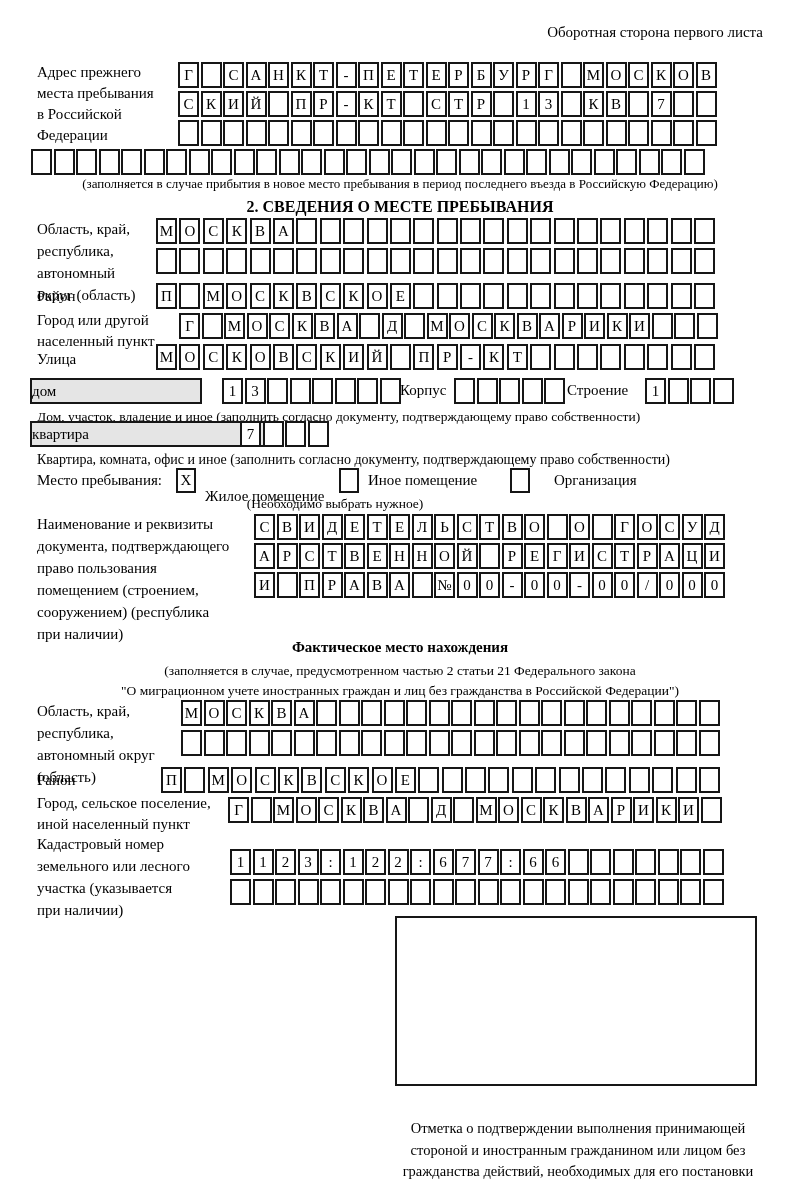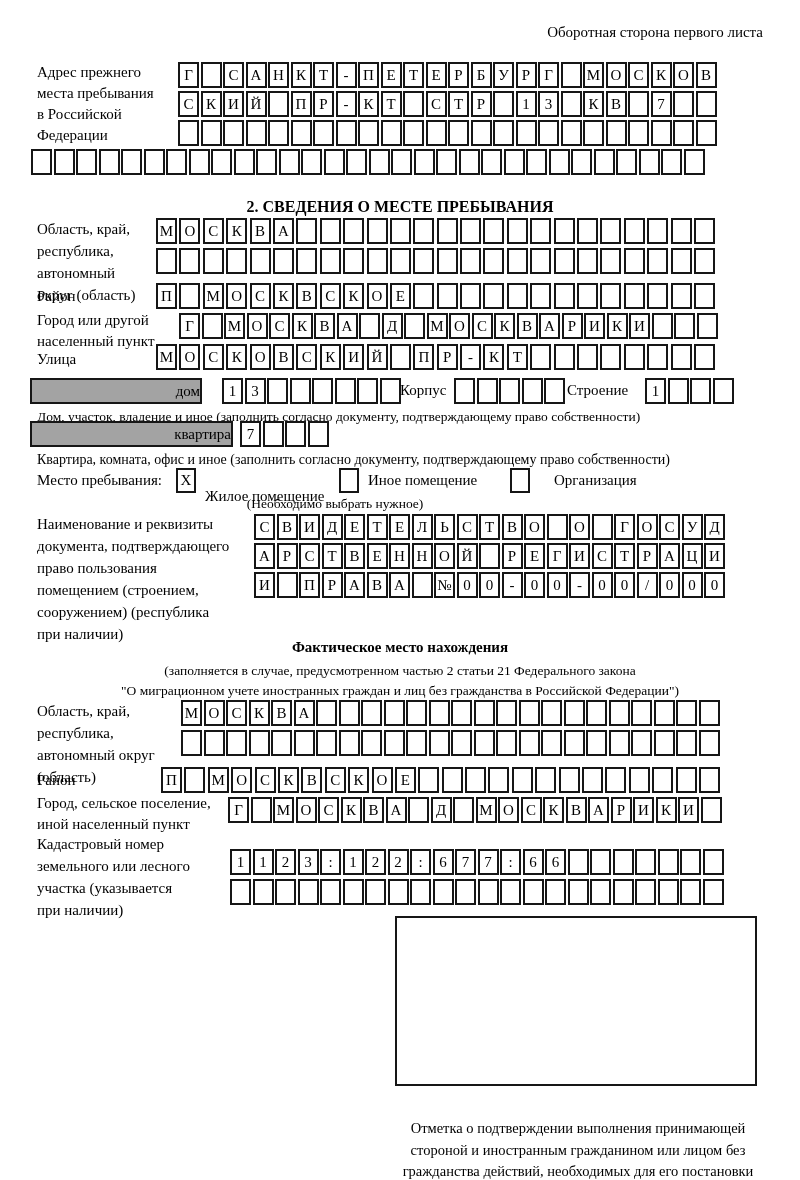--- a/index.html
+++ b/index.html
@@ -14,21 +14,21 @@
   .bold{font-weight:bold;}
   .row{position:absolute;white-space:nowrap;height:26px;}
   .cell{
     display:inline-block;box-sizing:border-box;width:21px;height:26px;
     border:2px solid #161616;margin-right:1.5px;background:#fff;
     text-align:center;font-size:15px;line-height:22px;vertical-align:top;
   }
   .wide .cell{margin-right:2.4px;}
   .fieldbox{
     position:absolute;box-sizing:border-box;border:2px solid #161616;height:26px;
-    text-align:right;font-size:15px;line-height:22px;background:#a3a3a3;
+    text-align:left;font-size:15px;line-height:22px;background:#e5e5e5;
   }
   .cbox{
     position:absolute;box-sizing:border-box;width:20px;height:25px;border:2px solid #161616;
     text-align:center;font-size:15px;line-height:21px;background:#fff;
   }
   .stamp{
     position:absolute;box-sizing:border-box;border:2px solid #161616;background:#fff;
   }
   .bcap{font-size:14.5px;line-height:21.5px;text-align:center;white-space:pre-line;}
 </style>
@@ -40,20 +40,21 @@
   <div class="abs lbl" style="top:22px;right:37px;">Оборотная сторона первого листа</div>
 
   <div class="abs lbl" style="top:62px;left:37px;">Адрес прежнего
 места пребывания
 в Российской
 Федерации</div>
   <div class="row" style="top:62px;left:178px;"><span class="cell">Г</span><span class="cell"></span><span class="cell">С</span><span class="cell">А</span><span class="cell">Н</span><span class="cell">К</span><span class="cell">Т</span><span class="cell">-</span><span class="cell">П</span><span class="cell">Е</span><span class="cell">Т</span><span class="cell">Е</span><span class="cell">Р</span><span class="cell">Б</span><span class="cell">У</span><span class="cell">Р</span><span class="cell">Г</span><span class="cell"></span><span class="cell">М</span><span class="cell">О</span><span class="cell">С</span><span class="cell">К</span><span class="cell">О</span><span class="cell">В</span></div>
   <div class="row" style="top:91px;left:178px;"><span class="cell">С</span><span class="cell">К</span><span class="cell">И</span><span class="cell">Й</span><span class="cell"></span><span class="cell">П</span><span class="cell">Р</span><span class="cell">-</span><span class="cell">К</span><span class="cell">Т</span><span class="cell"></span><span class="cell">С</span><span class="cell">Т</span><span class="cell">Р</span><span class="cell"></span><span class="cell">1</span><span class="cell">3</span><span class="cell"></span><span class="cell">К</span><span class="cell">В</span><span class="cell"></span><span class="cell">7</span><span class="cell"></span><span class="cell"></span></div>
   <div class="row" style="top:120px;left:178px;"><span class="cell"></span><span class="cell"></span><span class="cell"></span><span class="cell"></span><span class="cell"></span><span class="cell"></span><span class="cell"></span><span class="cell"></span><span class="cell"></span><span class="cell"></span><span class="cell"></span><span class="cell"></span><span class="cell"></span><span class="cell"></span><span class="cell"></span><span class="cell"></span><span class="cell"></span><span class="cell"></span><span class="cell"></span><span class="cell"></span><span class="cell"></span><span class="cell"></span><span class="cell"></span><span class="cell"></span></div>
   <div class="row" style="top:149px;left:31px;"><span class="cell"></span><span class="cell"></span><span class="cell"></span><span class="cell"></span><span class="cell"></span><span class="cell"></span><span class="cell"></span><span class="cell"></span><span class="cell"></span><span class="cell"></span><span class="cell"></span><span class="cell"></span><span class="cell"></span><span class="cell"></span><span class="cell"></span><span class="cell"></span><span class="cell"></span><span class="cell"></span><span class="cell"></span><span class="cell"></span><span class="cell"></span><span class="cell"></span><span class="cell"></span><span class="cell"></span><span class="cell"></span><span class="cell"></span><span class="cell"></span><span class="cell"></span><span class="cell"></span><span class="cell"></span></div>
+  <div class="abs cap center" style="top:176px;">(заполняется в случае прибытия в новое место пребывания в период последнего въезда в Российскую Федерацию)</div>
 
   <div class="abs lbl bold center" style="top:196px;font-size:16px;">2. СВЕДЕНИЯ О МЕСТЕ ПРЕБЫВАНИЯ</div>
 
   <div class="abs lbl" style="top:218px;left:37px;line-height:22px;">Область, край,
 республика,
 автономный
 округ (область)</div>
   <div class="row wide" style="top:218px;left:156px;"><span class="cell">М</span><span class="cell">О</span><span class="cell">С</span><span class="cell">К</span><span class="cell">В</span><span class="cell">А</span><span class="cell"></span><span class="cell"></span><span class="cell"></span><span class="cell"></span><span class="cell"></span><span class="cell"></span><span class="cell"></span><span class="cell"></span><span class="cell"></span><span class="cell"></span><span class="cell"></span><span class="cell"></span><span class="cell"></span><span class="cell"></span><span class="cell"></span><span class="cell"></span><span class="cell"></span><span class="cell"></span></div>
   <div class="row wide" style="top:248px;left:156px;"><span class="cell"></span><span class="cell"></span><span class="cell"></span><span class="cell"></span><span class="cell"></span><span class="cell"></span><span class="cell"></span><span class="cell"></span><span class="cell"></span><span class="cell"></span><span class="cell"></span><span class="cell"></span><span class="cell"></span><span class="cell"></span><span class="cell"></span><span class="cell"></span><span class="cell"></span><span class="cell"></span><span class="cell"></span><span class="cell"></span><span class="cell"></span><span class="cell"></span><span class="cell"></span><span class="cell"></span></div>
 
@@ -68,21 +69,21 @@
   <div class="row wide" style="top:344px;left:156px;"><span class="cell">М</span><span class="cell">О</span><span class="cell">С</span><span class="cell">К</span><span class="cell">О</span><span class="cell">В</span><span class="cell">С</span><span class="cell">К</span><span class="cell">И</span><span class="cell">Й</span><span class="cell"></span><span class="cell">П</span><span class="cell">Р</span><span class="cell">-</span><span class="cell">К</span><span class="cell">Т</span><span class="cell"></span><span class="cell"></span><span class="cell"></span><span class="cell"></span><span class="cell"></span><span class="cell"></span><span class="cell"></span><span class="cell"></span></div>
 
   <div class="fieldbox" style="top:378px;left:30px;width:172px;">дом</div>
   <div class="row" style="top:378px;left:207px;margin-left:15px;"><span class="cell">1</span><span class="cell">3</span><span class="cell"></span><span class="cell"></span><span class="cell"></span><span class="cell"></span><span class="cell"></span><span class="cell"></span></div>
   <div class="abs lbl" style="top:380px;left:400px;">Корпус</div>
   <div class="row" style="top:378px;left:454px;"><span class="cell"></span><span class="cell"></span><span class="cell"></span><span class="cell"></span><span class="cell"></span></div>
   <div class="abs lbl" style="top:380px;left:567px;">Строение</div>
   <div class="row" style="top:378px;left:645px;"><span class="cell">1</span><span class="cell"></span><span class="cell"></span><span class="cell"></span></div>
   <div class="abs cap" style="top:409px;left:37px;font-size:13.5px;">Дом, участок, владение и иное (заполнить согласно документу, подтверждающему право собственности)</div>
 
-  <div class="fieldbox" style="top:421px;left:30px;width:203px;">квартира</div>
+  <div class="fieldbox" style="top:421px;left:30px;width:235px;">квартира</div>
   <div class="row" style="top:421px;left:240px;"><span class="cell">7</span><span class="cell"></span><span class="cell"></span><span class="cell"></span></div>
   <div class="abs cap" style="top:452px;left:37px;font-size:14px;">Квартира, комната, офис и иное (заполнить согласно документу, подтверждающему право собственности)</div>
 
   <div class="abs lbl" style="top:470px;left:37px;">Место пребывания:</div>
   <div class="cbox" style="top:468px;left:176px;">X</div>
   <div class="abs lbl" style="top:470px;left:205px;margin-top:16px;">Жилое помещение</div>
   <div class="cbox" style="top:468px;left:339px;"></div>
   <div class="abs lbl" style="top:470px;left:368px;">Иное помещение</div>
   <div class="cbox" style="top:468px;left:510px;"></div>
   <div class="abs lbl" style="top:470px;left:554px;">Организация</div>

